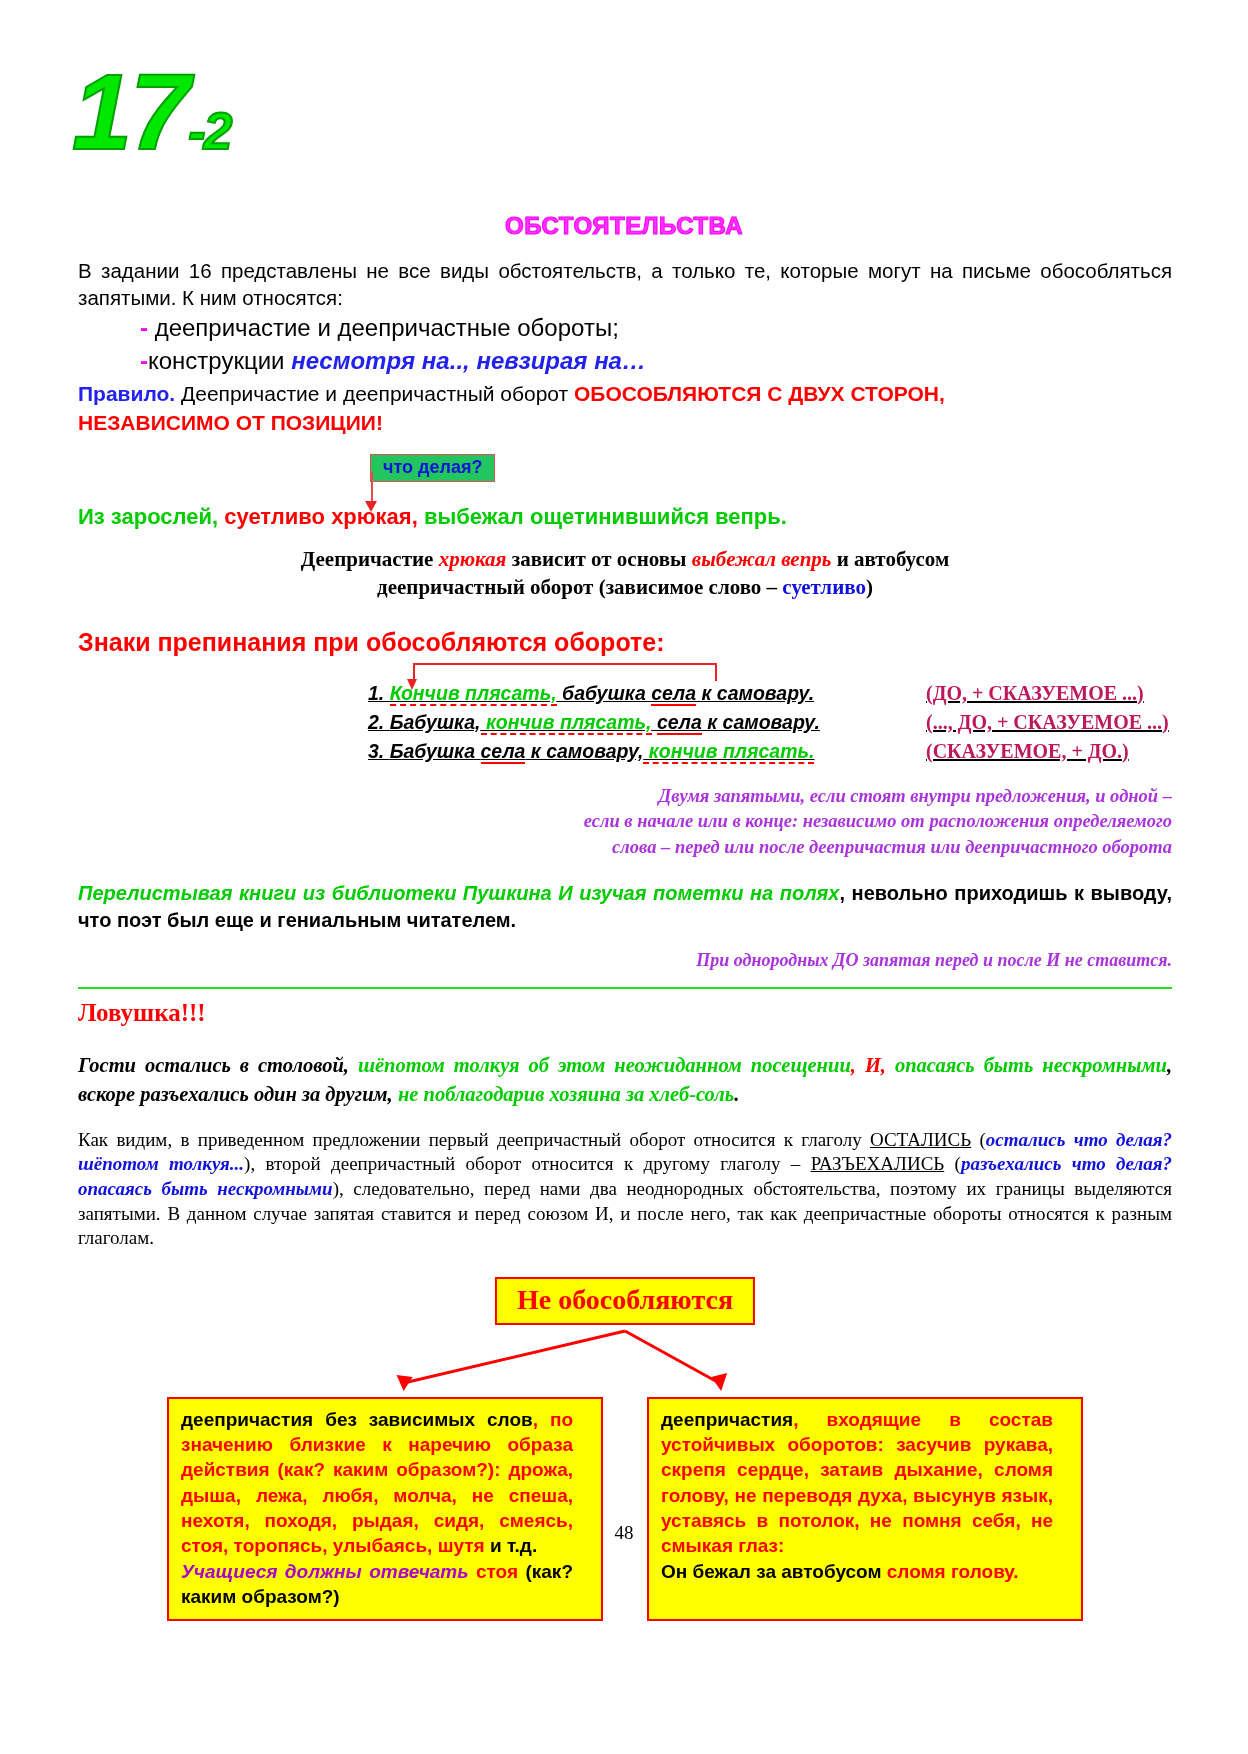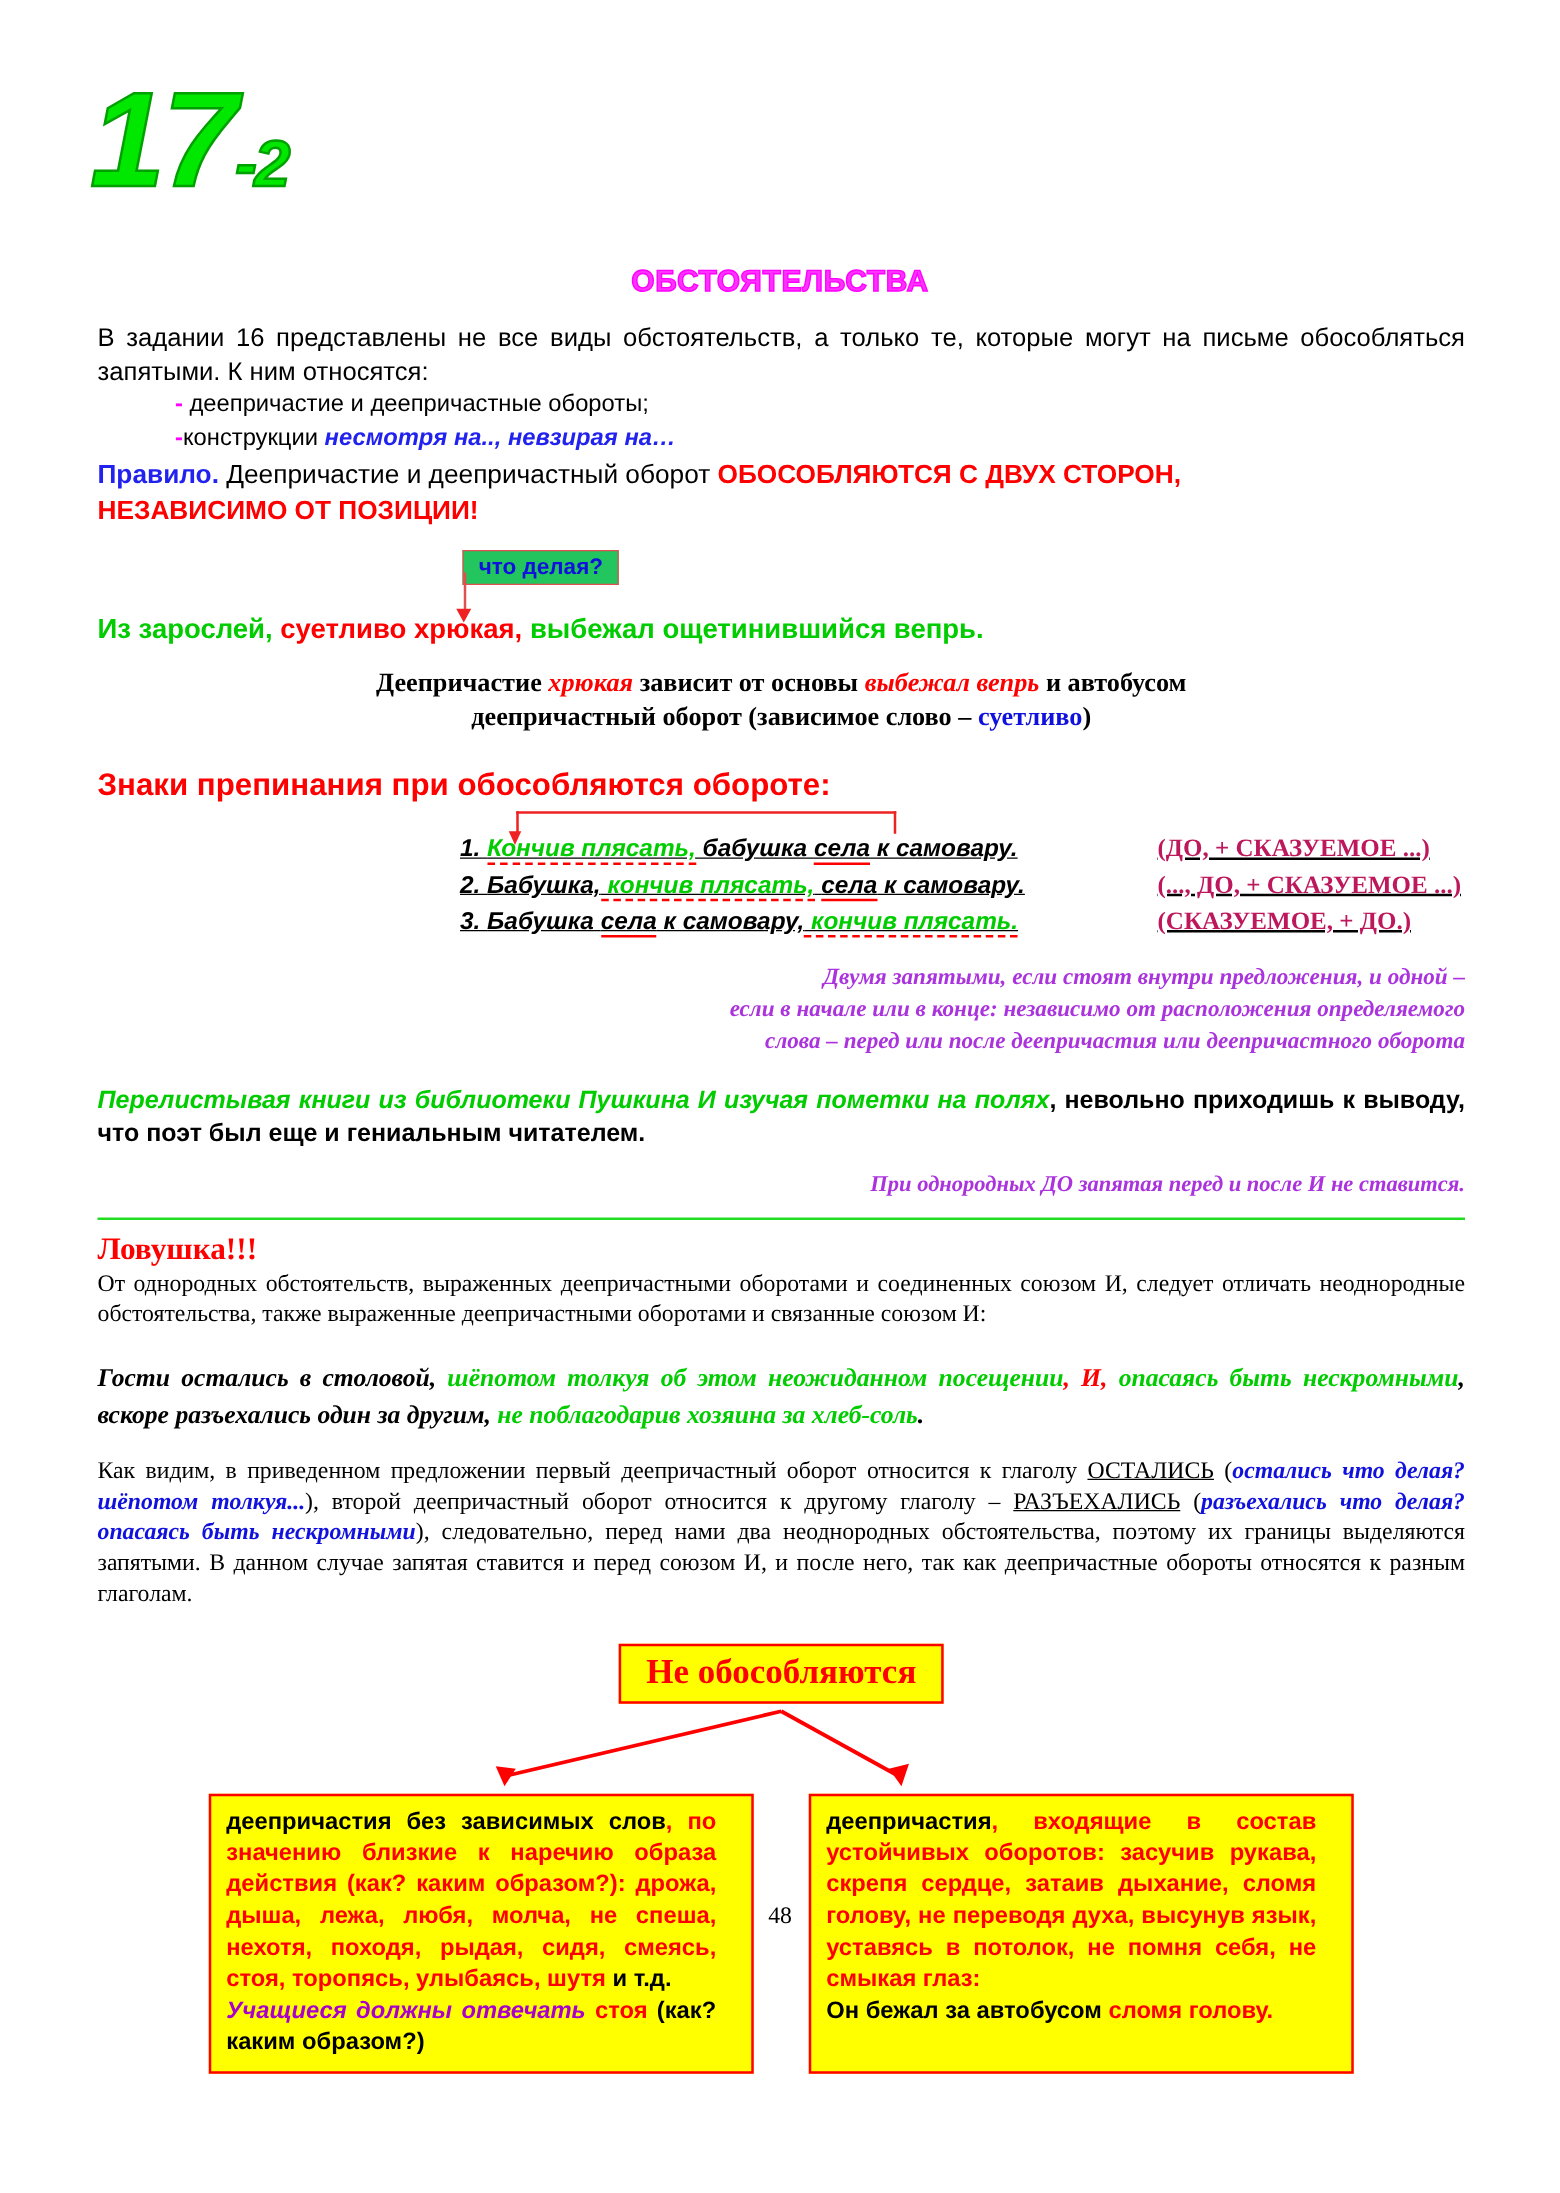--- a/index.html
+++ b/index.html
@@ -45,21 +45,21 @@
     -webkit-text-stroke:1.1px #ff00ff;
     letter-spacing:0.5px;
   }
 
   
   .body-wrap { padding:0 76px 0 78px; }
   p { margin:0; }
   .intro {
     font-size:20.5px; line-height:1.30; margin-top:18px; text-align:justify;
   }
-  .dash-item { font-size:19px; margin-left:62px; line-height:1.38; }
+  .dash-item { font-size:24px; margin-left:62px; line-height:1.38; }
   .dash { color:#ff00ff; font-weight:bold; }
   .blue-b { color:#2222ee; font-weight:bold; font-style:italic; }
   .rule-line { font-size:21px; line-height:1.30; margin-top:2px; }
   .rule-word { color:#2222ee; font-weight:bold; }
   .rule-red { color:#ff0000; font-weight:bold; }
 
   
   .qbox-area { position:relative; height:72px; margin-top:10px; }
   .qbox {
     position:absolute; left:292px; top:8px;
@@ -256,21 +256,20 @@
 
     <p class="push">
       <span class="g">Перелистывая книги из библиотеки Пушкина И изучая пометки на полях</span><span>, невольно приходишь к выводу, что поэт был еще и гениальным читателем.</span>
     </p>
 
     <div class="purple-note small">При однородных ДО запятая перед и после И не ставится.</div>
 
     <hr class="hr-green">
 
     <div class="lovushka">Ловушка!!!</div>
-    <p class="serif-body">От однородных обстоятельств, выраженных деепричастными оборотами и соединенных союзом И, следует отличать неоднородные обстоятельства, также выраженные деепричастными оборотами и связанные союзом И:</p>
 
     <p class="gosti">
       <span>Гости остались в столовой,</span><span class="g"> шёпотом толкуя об этом неожиданном посещении</span><span class="r">, </span><span class="r">И</span><span class="r">,</span><span class="g"> опасаясь быть нескромными</span><span>, вскоре разъехались один за другим,</span><span class="g"> не поблагодарив хозяина за хлеб-соль</span><span>.</span>
     </p>
 
     <p class="serif-body" style="margin-top:18px;">
       <span>Как видим, в приведенном предложении первый деепричастный оборот относится к глаголу </span><u>ОСТАЛИСЬ</u><span> (</span><span class="bi">остались что делая? шёпотом толкуя...</span><span>), второй деепричастный оборот относится к другому глаголу – </span><u>РАЗЪЕХАЛИСЬ</u><span> (</span><span class="bi">разъехались что делая? опасаясь быть нескромными</span><span>), следовательно, перед нами два неоднородных обстоятельства, поэтому их границы выделяются запятыми. В данном случае запятая ставится и перед союзом И, и после него, так как деепричастные обороты относятся к разным глаголам.</span>
     </p>
 
     <div class="ne-obos-wrap">

